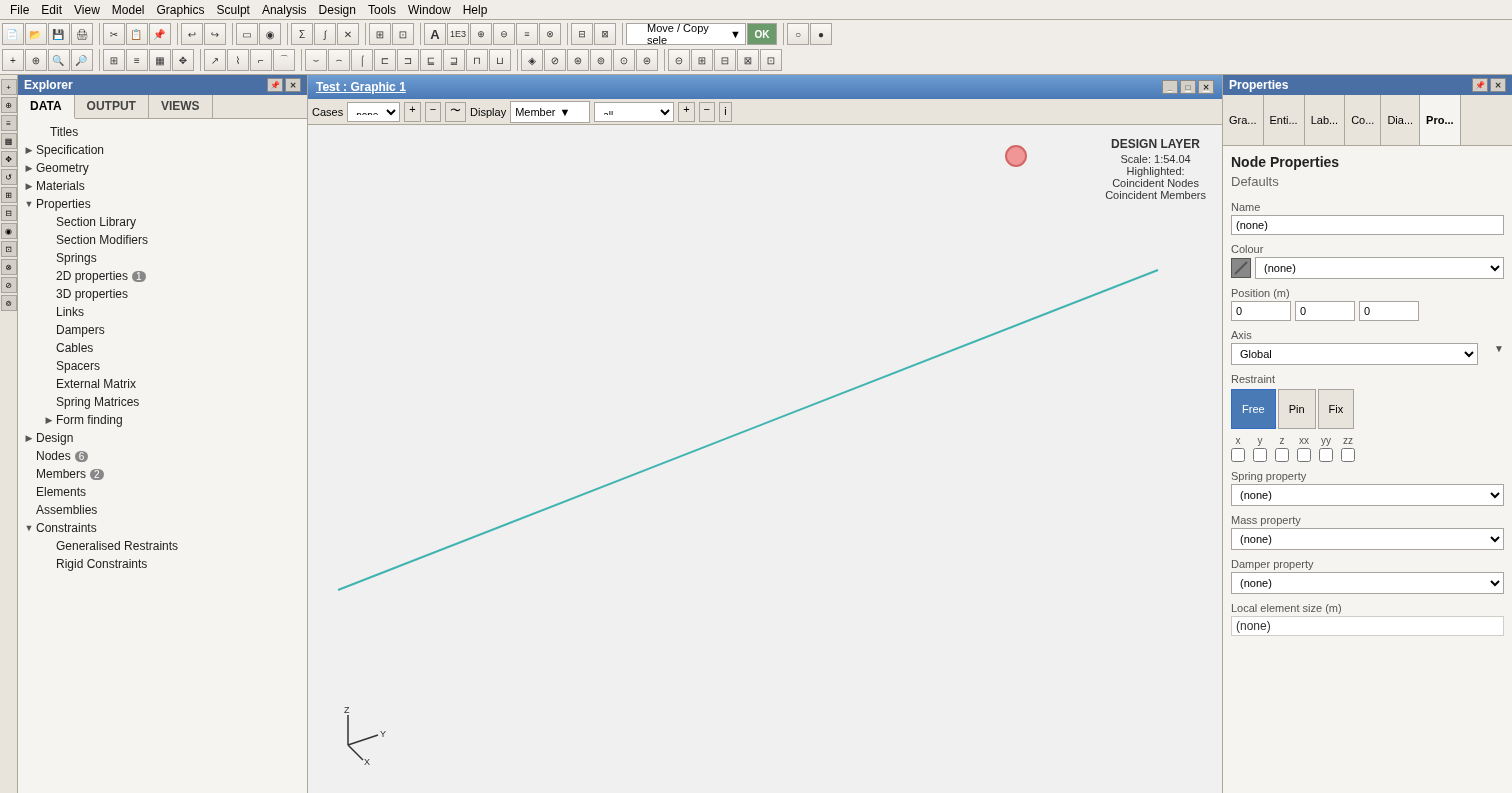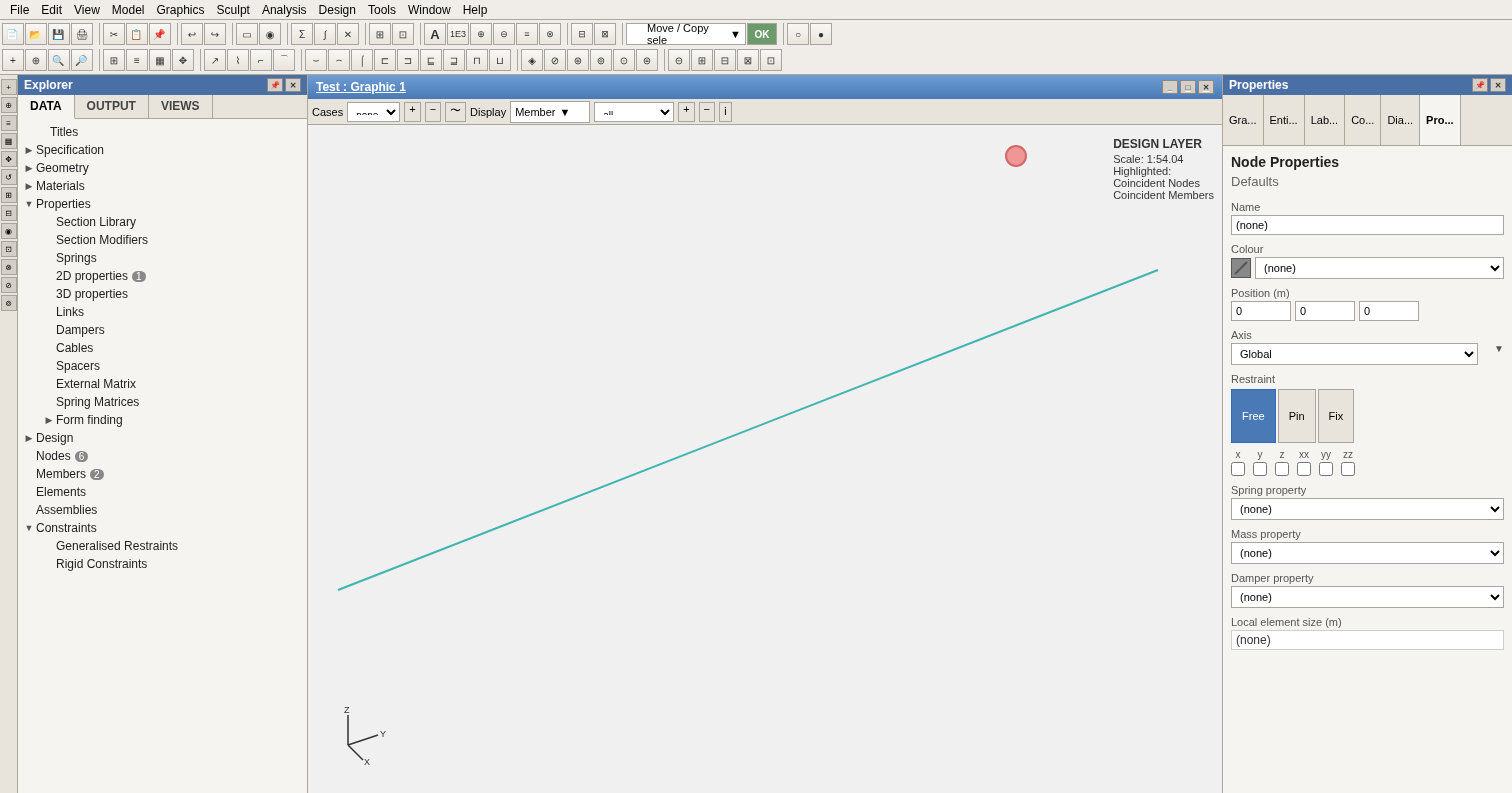--- a/index.html
+++ b/index.html
@@ -38,21 +38,21 @@
     .tree-item .label { font-size: 12px; color: #222; }
     .tree-item .badge { background: #888; color: white; border-radius: 8px; font-size: 10px; padding: 0 4px; margin-left: 4px; }
 
     
     .canvas-container { flex: 1; background: #e8e8e8; display: flex; flex-direction: column; }
     .canvas-titlebar { background: linear-gradient(180deg, #6f9ed4 0%, #4a7ab5 100%); color: white; height: 24px; display: flex; align-items: center; padding: 0 8px; font-size: 12px; font-weight: bold; justify-content: space-between; text-decoration: underline; }
     .canvas-titlebar-btns { display: flex; gap: 2px; }
     .canvas-titlebar-btn { width: 16px; height: 14px; background: #d4d0c8; border: 1px solid #888; cursor: pointer; font-size: 8px; display: flex; align-items: center; justify-content: center; color: #333; }
     .canvas-toolbar { background: #e8e4dc; border-bottom: 1px solid #aca899; height: 26px; display: flex; align-items: center; padding: 0 4px; gap: 4px; }
     .canvas-main { flex: 1; background: #f0f0f0; position: relative; overflow: hidden; }
-    .design-layer-info { position: absolute; top: 12px; right: 8px; font-size: 11px; color: #333; text-align: left; }
+    .design-layer-info { position: absolute; top: 12px; right: 16px; font-size: 11px; color: #333; text-align: center; }
     .design-layer-info .title { font-weight: bold; font-size: 12px; margin-bottom: 2px; }
 
     
     .canvas-svg { width: 100%; height: 100%; }
 
     
     .node-circle { position: absolute; top: 20px; right: 195px; width: 22px; height: 22px; border-radius: 50%; background: #f08080; border: 2px solid #cc4444; opacity: 0.8; }
 
     
     .properties-panel { width: 290px; background: #f5f4f1; border-left: 1px solid #aca899; display: flex; flex-direction: column; }
@@ -64,21 +64,21 @@
     .props-title { font-size: 14px; font-weight: bold; margin-bottom: 4px; color: #222; }
     .props-subtitle { font-size: 13px; color: #666; margin-bottom: 12px; }
     .props-label { font-size: 11px; color: #555; margin-bottom: 2px; margin-top: 8px; }
     .props-input { border: 1px solid #a8a4a0; background: white; padding: 2px 4px; font-size: 11px; width: 100%; height: 20px; }
     .props-row { display: flex; gap: 4px; align-items: center; margin-bottom: 4px; }
     .props-input-sm { border: 1px solid #a8a4a0; background: white; padding: 2px 4px; font-size: 11px; width: 60px; height: 20px; }
     .colour-btn { width: 20px; height: 20px; background: #888; border: 1px solid #555; cursor: pointer; display: flex; align-items: center; justify-content: center; }
     .restraint-section { margin-top: 8px; }
     .restraint-label { font-size: 11px; color: #555; margin-bottom: 4px; }
     .restraint-btns { display: flex; gap: 2px; margin-bottom: 6px; }
-    .restraint-btn { padding: 20px 10px; font-size: 11px; border: 1px solid #a8a4a0; cursor: pointer; background: #e8e4dc; }
+    .restraint-btn { padding: 13px 10px; font-size: 11px; border: 1px solid #a8a4a0; cursor: pointer; background: #e8e4dc; }
     .restraint-btn.active { background: #4a7ab5; color: white; border-color: #316ac5; }
     .checkbox-row { display: flex; gap: 8px; margin-bottom: 4px; }
     .checkbox-item { display: flex; flex-direction: column; align-items: center; gap: 2px; }
     .checkbox-item label { font-size: 10px; color: #555; }
     .checkbox-item input { width: 14px; height: 14px; }
     .props-dropdown-row { display: flex; gap: 16px; align-items: flex-start; }
     .props-dropdown { border: 1px solid #a8a4a0; background: white; padding: 2px 4px; font-size: 11px; flex: 1; height: 22px; }
     .props-dropdown-arrow { font-size: 10px; color: #555; }
 
     

